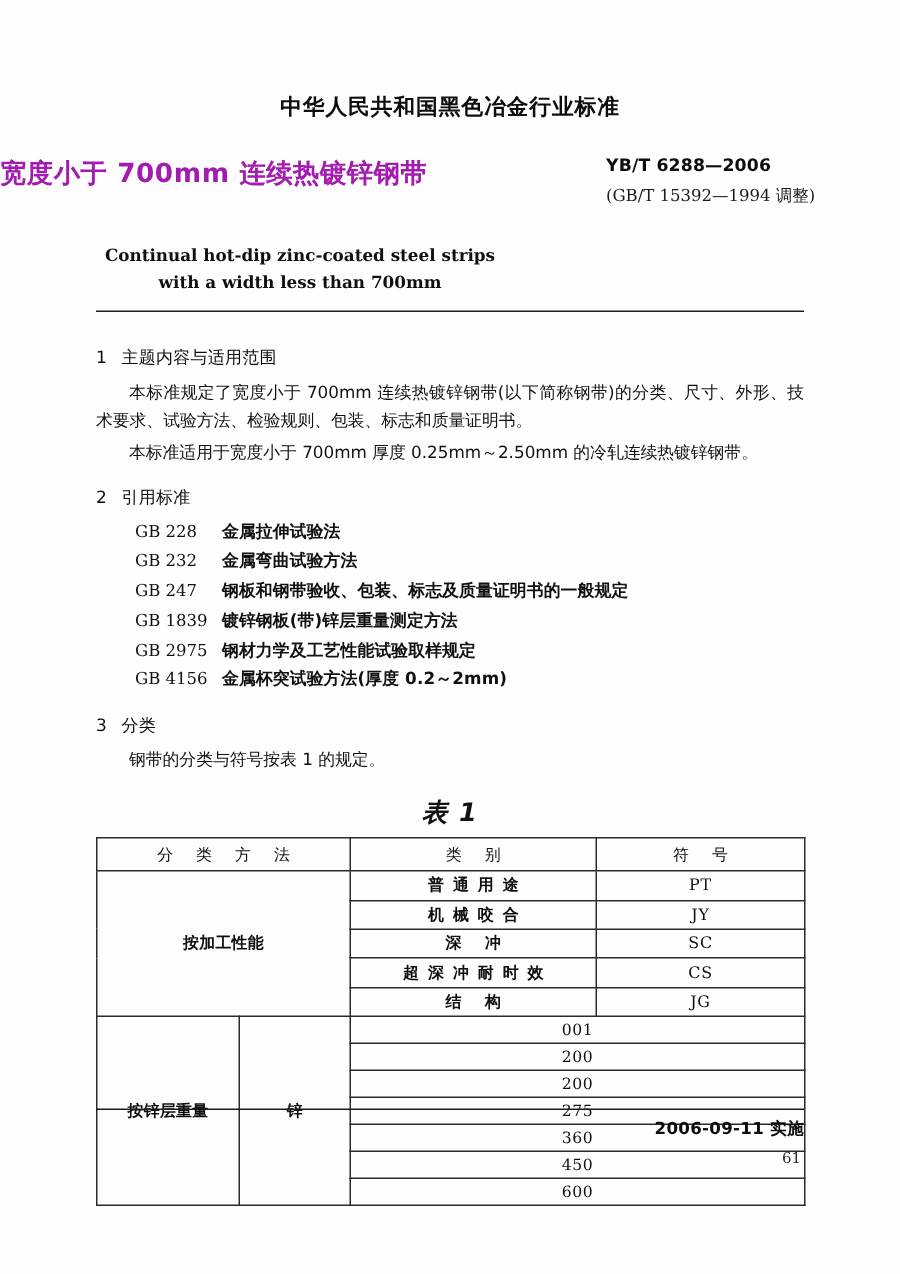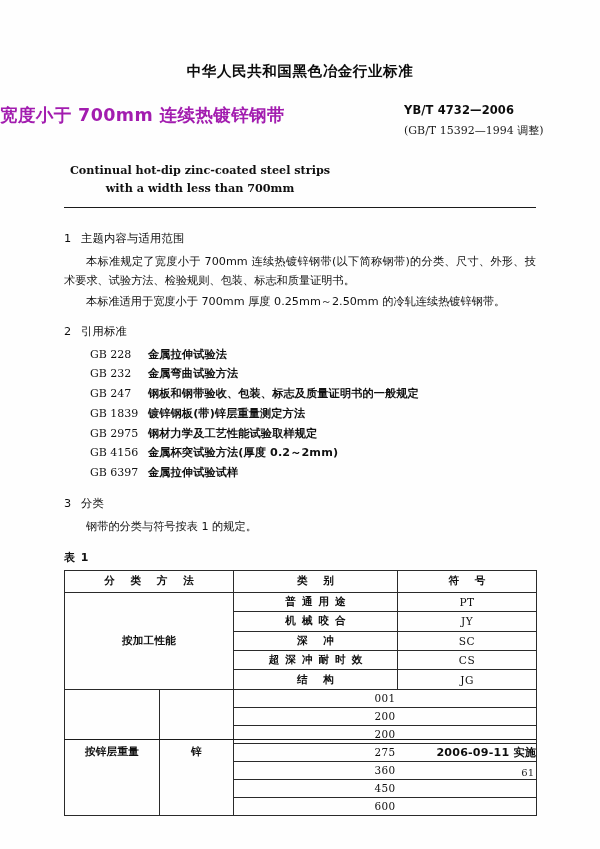--- a/index.html
+++ b/index.html
@@ -146,47 +146,48 @@
   .ref-code {
     display: inline-block;
     min-width: 58px;
     font-family: "DejaVu Serif", "Liberation Serif", serif;
     font-size: 11px;
   }
   .ref-name { font-weight: bold; letter-spacing: 0.1px; }
 
   
   .table-caption {
-    text-align: left;
-    font-size: 11px;
+    text-align: center;
+    font-size: 17px;
     font-weight: bold;
     margin-top: 14px;
     margin-bottom: 5px;
     letter-spacing: 1px;
+    font-style: italic;
   }
   table.cls {
     border-collapse: collapse;
     width: 472px;
     table-layout: fixed;
     font-size: 10.6px;
     color: #0f0f0f;
   }
   table.cls td {
     border: 0.9px solid #2a2a2a;
     text-align: center;
     vertical-align: middle;
     height: 17px;
     padding: 0;
     font-weight: bold;
     letter-spacing: 0.2px;
   }
   table.cls td.hdr {
     height: 21px;
     letter-spacing: 4px;
-    font-weight: bold;
+    font-weight: normal;
   }
   table.cls td.num {
     font-family: "DejaVu Serif", "Liberation Serif", serif;
     font-weight: normal;
     letter-spacing: 0.4px;
     font-size: 10.4px;
   }
   table.cls td.sym {
     font-family: "DejaVu Serif", "Liberation Serif", serif;
     font-weight: normal;
@@ -240,21 +241,21 @@
 <body>
 
 <div class="page">
 
   <div class="doc-header">
     <div class="std-org">中华人民共和国黑色冶金行业标准</div>
 
     <div class="title-row">
       <div class="title-cn">宽度小于 700mm 连续热镀锌钢带</div>
       <div class="std-code-box">
-        <div class="std-code">YB/T 4732—2006</div>
+        <div class="std-code">YB/T 6288—2006</div>
         <div class="std-adjust">(GB/T 15392—1994 调整)</div>
       </div>
     </div>
 
     <div class="title-en">
       <span class="ln1">Continual hot-dip zinc-coated steel strips</span>
       <span class="ln2">with a width less than 700mm</span>
     </div>
   </div>
 
@@ -282,23 +283,20 @@
         <span class="ref-code">GB 247</span><span class="ref-name">钢板和钢带验收、包装、标志及质量证明书的一般规定</span>
       </li>
       <li class="ref-item">
         <span class="ref-code">GB 1839</span><span class="ref-name">镀锌钢板(带)锌层重量测定方法</span>
       </li>
       <li class="ref-item">
         <span class="ref-code">GB 2975</span><span class="ref-name">钢材力学及工艺性能试验取样规定</span>
       </li>
       <li class="ref-item">
         <span class="ref-code">GB 4156</span><span class="ref-name">金属杯突试验方法(厚度 0.2～2mm)</span>
-      </li>
-      <li class="ref-item">
-        <span class="ref-code">GB 6397</span><span class="ref-name">金属拉伸试验试样</span>
       </li>
     </ul>
 
     <div class="clause-head">
       <span class="num">3</span><span>分类</span>
     </div>
     <p class="para">钢带的分类与符号按表 1 的规定。</p>
 
     <div class="table-caption">表 1</div>
     <table class="cls">

